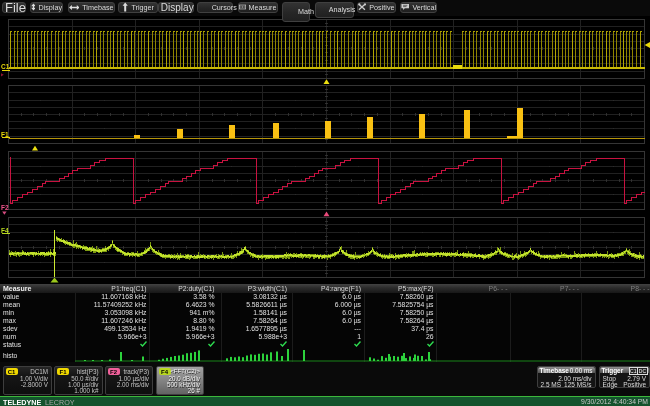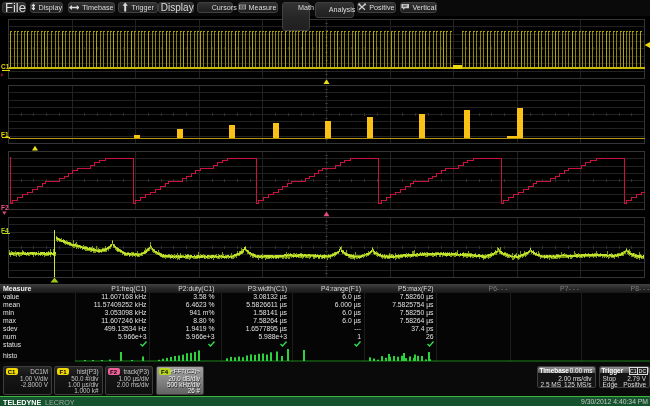--- a/index.html
+++ b/index.html
@@ -164,21 +164,21 @@
         </svg>
         <span style="font-size:7.2px;color:#dcdcdc;white-space:nowrap">Cursors</span>
       </div>
       <div style="position:absolute;left:237.5px;top:1.5px;width:40px;height:11.5px;background:linear-gradient(180deg,#333333,#262626 55%,#202020);border:1px solid #404040;border-radius:3px;box-sizing:border-box;display:flex;align-items:center;justify-content:center;gap:3px">
         <svg width="9" height="8" viewBox="0 0 9 8">
           <rect x="0.5" y="1.5" width="8" height="5" fill="none" stroke="#bbb"></rect>
           <path d="M2.5 3v2M4.5 3v2M6.5 3v2" stroke="#bbb"></path>
         </svg>
         <span style="font-size:7.2px;color:#dcdcdc;white-space:nowrap">Measure</span>
       </div>
-      <div style="position:absolute;left:282px;top:1.5px;width:28px;height:29px;background:linear-gradient(180deg,#333333,#262626 55%,#202020);border:1px solid #404040;border-radius:3px;box-sizing:border-box;display:flex;align-items:flex-start;justify-content:center;gap:20px">
+      <div style="position:absolute;left:282px;top:1.5px;width:28px;height:20px;background:linear-gradient(180deg,#333333,#262626 55%,#202020);border:1px solid #404040;border-radius:3px;box-sizing:border-box;display:flex;align-items:center;justify-content:center;gap:20px">
         <svg width="8" height="8" viewBox="0 0 8 8">
           <rect x="0.5" y="0.5" width="7" height="7" rx="1" fill="none" stroke="#bbb"></rect>
           <path d="M2 4h4M4 2v4" stroke="#bbb"></path>
         </svg>
         <span style="font-size:7.2px;color:#dcdcdc;white-space:nowrap">Math</span>
       </div>
       <div style="position:absolute;left:314.5px;top:1.5px;width:39px;height:16px;background:linear-gradient(180deg,#333333,#262626 55%,#202020);border:1px solid #404040;border-radius:3px;box-sizing:border-box;display:flex;align-items:center;justify-content:center;gap:16px">
         <svg width="9" height="8" viewBox="0 0 9 8">
           <rect x="0.5" y="1" width="7" height="6.5" fill="none" stroke="#ccc"></rect>
           <path d="M2.5 5.5L8 0.5l1 1L3.5 6z" fill="#ccc"></path>

